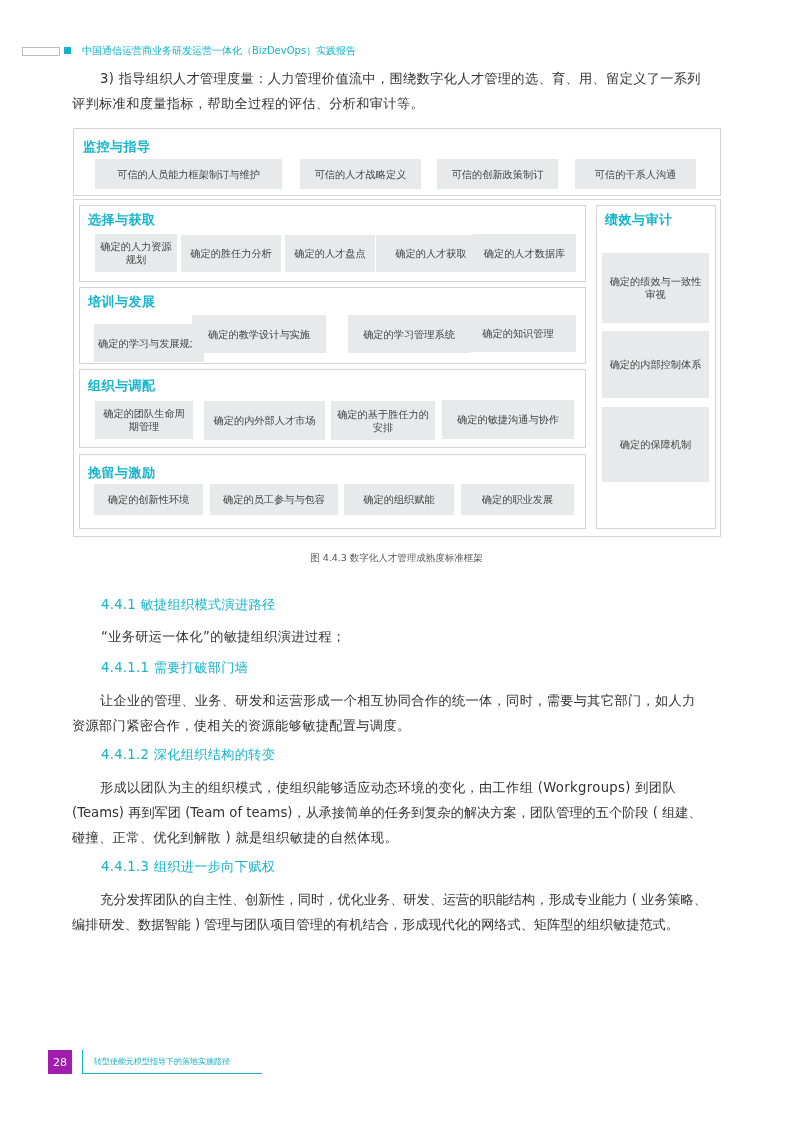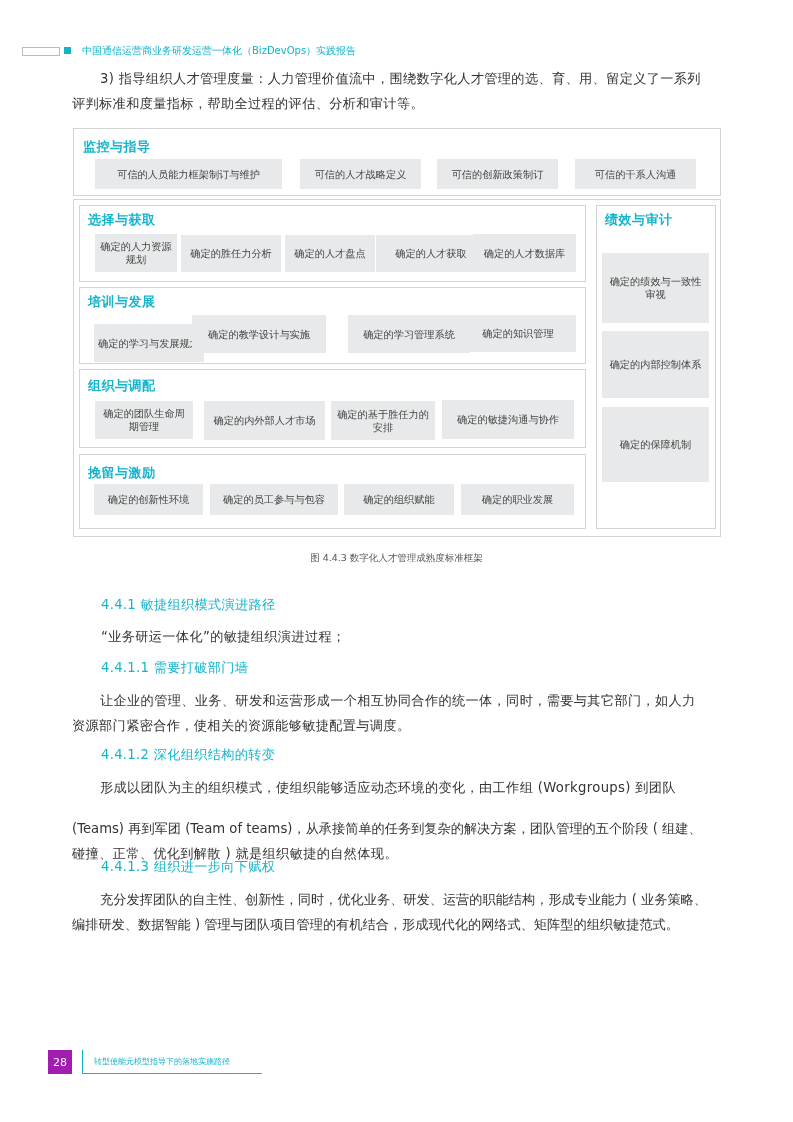--- a/index.html
+++ b/index.html
@@ -98,21 +98,21 @@
 
 <div class="h-sub" style="left:101px; top:659px;">4.4.1.1 需要打破部门墙</div>
 <div class="para" style="top:688px;">
   <div><span class="indent"></span><span>让企业的管理、业务、研发和运营形成一个相互协同合作的统一体，同时，需要与其它部门，如人力</span></div>
   <div><span>资源部门紧密合作，使相关的资源能够敏捷配置与调度。</span></div>
 </div>
 
 <div class="h-sub" style="left:101px; top:746px;">4.4.1.2 深化组织结构的转变</div>
 <div class="para" style="top:775px;">
   <div><span class="indent"></span><span>形成以团队为主的组织模式，使组织能够适应动态环境的变化，由工作组 (Workgroups) 到团队</span></div>
-  <div style="letter-spacing:0;margin-top:16px;"><span>(Teams) 再到军团 (Team of teams)，从承接简单的任务到复杂的解决方案，团队管理的五个阶段 ( 组建、</span></div>
+  <div style="letter-spacing:0;"><span>(Teams) 再到军团 (Team of teams)，从承接简单的任务到复杂的解决方案，团队管理的五个阶段 ( 组建、</span></div>
   <div><span>碰撞、正常、优化到解散 ) 就是组织敏捷的自然体现。</span></div>
 </div>
 
 <div class="h-sub" style="left:101px; top:858px;">4.4.1.3 组织进一步向下赋权</div>
 <div class="para" style="top:887px;">
   <div style="letter-spacing:0;"><span class="indent"></span><span>充分发挥团队的自主性、创新性，同时，优化业务、研发、运营的职能结构，形成专业能力 ( 业务策略、</span></div>
   <div style="letter-spacing:0;"><span>编排研发、数据智能 ) 管理与团队项目管理的有机结合，形成现代化的网络式、矩阵型的组织敏捷范式。</span></div>
 </div>
 
 <div class="abs pg-num">28</div>

